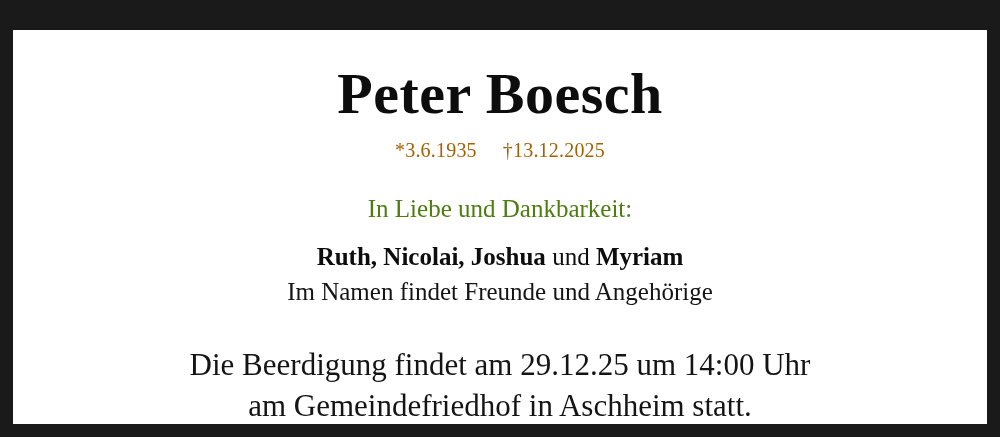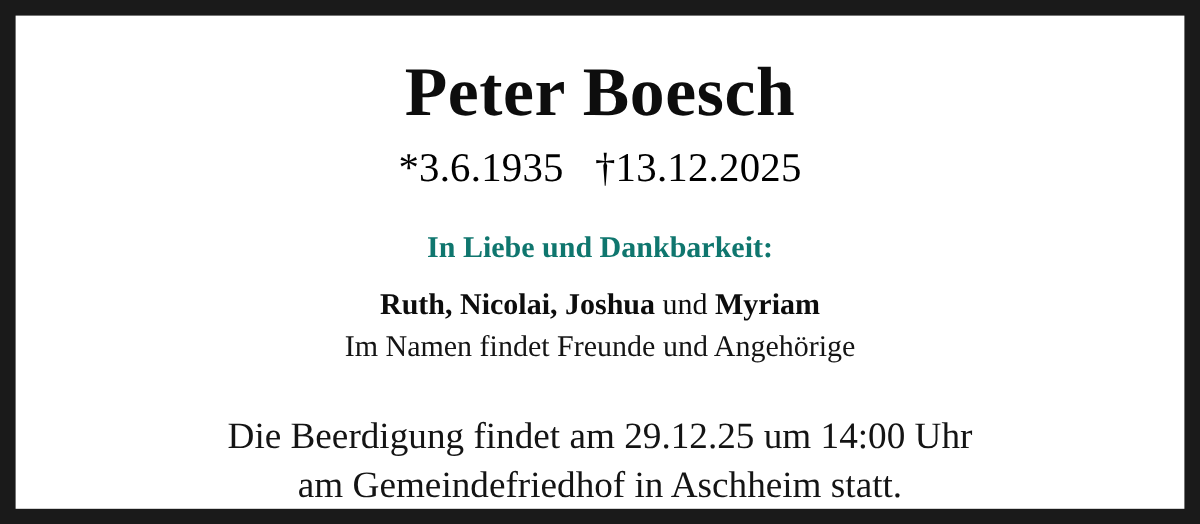--- a/index.html
+++ b/index.html
@@ -12,21 +12,21 @@
     height: 437px;
     font-family: "Liberation Serif", serif;
     color: #111111;
     overflow: hidden;
   }
   .obituary-frame {
     box-sizing: border-box;
     width: 1000px;
     height: 437px;
     background: #1a1a1a;
-    padding: 13px 13px 13px 13px;
+    padding: 30px 13px 13px 13px;
   }
   .obituary-inner {
     box-sizing: border-box;
     width: 100%;
     height: 100%;
     background: #ffffff;
     display: flex;
     flex-direction: column;
     align-items: center;
     justify-content: flex-start;
@@ -42,37 +42,36 @@
     text-align: center;
     margin: 0;
   }
   .dates-row {
     display: flex;
     flex-direction: row;
     align-items: baseline;
     justify-content: center;
     gap: 26px;
     margin-top: 14px;
-    font-size: 34px;
-    color: #000000;
+    font-size: 20px;
+    color: #a16207;
     letter-spacing: 0.2px;
   }
   .date-item {
     white-space: nowrap;
   }
   .block-dedication {
     margin-top: 30px;
     text-align: center;
     line-height: 1.32;
   }
   .dedication-line {
     font-size: 25px;
-    color: #0f766e;
+    color: #4d7c0f;
     white-space: nowrap;
-    font-weight: bold;
   }
   .family-line {
     font-size: 25px;
     color: #0d0d0d;
     white-space: nowrap;
     margin-top: 15px;
   }
   .family-line .bold {
     font-weight: bold;
   }

